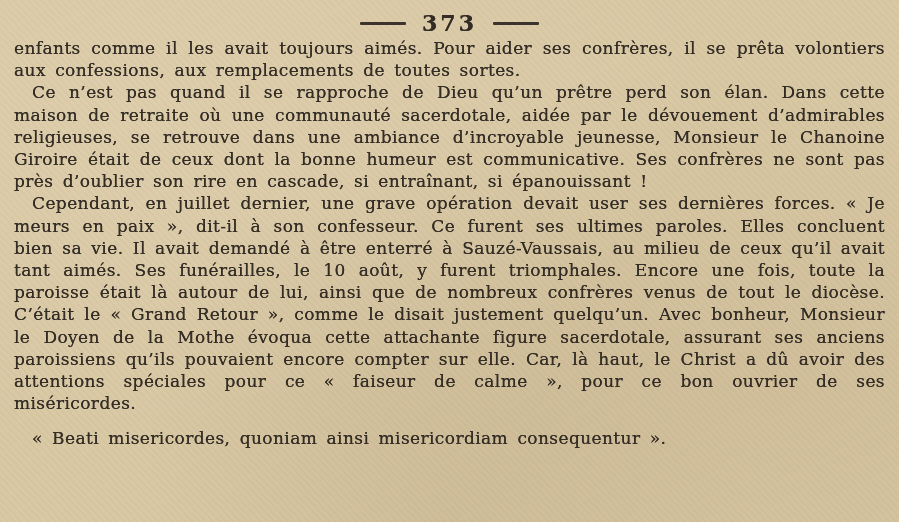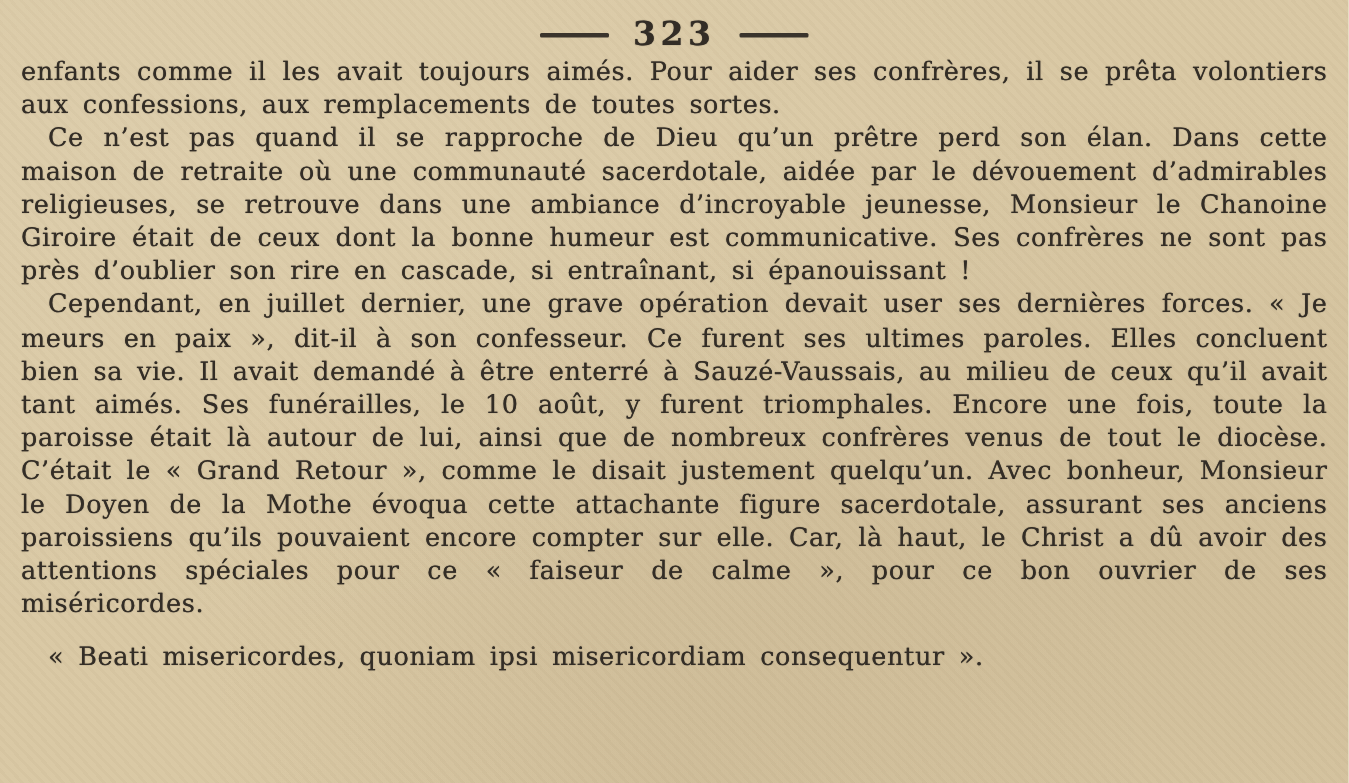--- a/index.html
+++ b/index.html
@@ -62,24 +62,24 @@
     margin-top: 13px;
   }
 </style>
 </head>
 <body>
 
 <div class="page">
 
   <div class="page-header">
     <span class="dash"></span>
-    <span class="num">323</span>
+    <span class="num">373</span>
     <span class="dash"></span>
   </div>
 
   <div class="body-text">
     <p class="no-indent">enfants comme il les avait toujours aimés. Pour aider ses confrères, il se prêta volontiers aux confessions, aux remplacements de toutes sortes.</p>
     <p>Ce n’est pas quand il se rapproche de Dieu qu’un prêtre perd son élan. Dans cette maison de retraite où une communauté sacerdotale, aidée par le dévouement d’admirables religieuses, se retrouve dans une ambiance d’incroyable jeunesse, Monsieur le Chanoine Giroire était de ceux dont la bonne humeur est communicative. Ses confrères ne sont pas près d’oublier son rire en cascade, si entraînant, si épanouissant !</p>
     <p>Cependant, en juillet dernier, une grave opération devait user ses dernières forces. « Je meurs en paix », dit-il à son confesseur. Ce furent ses ultimes paroles. Elles concluent bien sa vie. Il avait demandé à être enterré à Sauzé-Vaussais, au milieu de ceux qu’il avait tant aimés. Ses funérailles, le 10 août, y furent triomphales. Encore une fois, toute la paroisse était là autour de lui, ainsi que de nombreux confrères venus de tout le diocèse. C’était le « Grand Retour », comme le disait justement quelqu’un. Avec bonheur, Monsieur le Doyen de la Mothe évoqua cette attachante figure sacerdotale, assurant ses anciens paroissiens qu’ils pouvaient encore compter sur elle. Car, là haut, le Christ a dû avoir des attentions spéciales pour ce « faiseur de calme », pour ce bon ouvrier de ses miséricordes.</p>
-    <p class="latin">« Beati misericordes, quoniam ipsi misericordiam consequentur ».</p>
+    <p class="latin">« Beati misericordes, quoniam ainsi misericordiam consequentur ».</p>
   </div>
 
 </div>
 
 </body></html>

